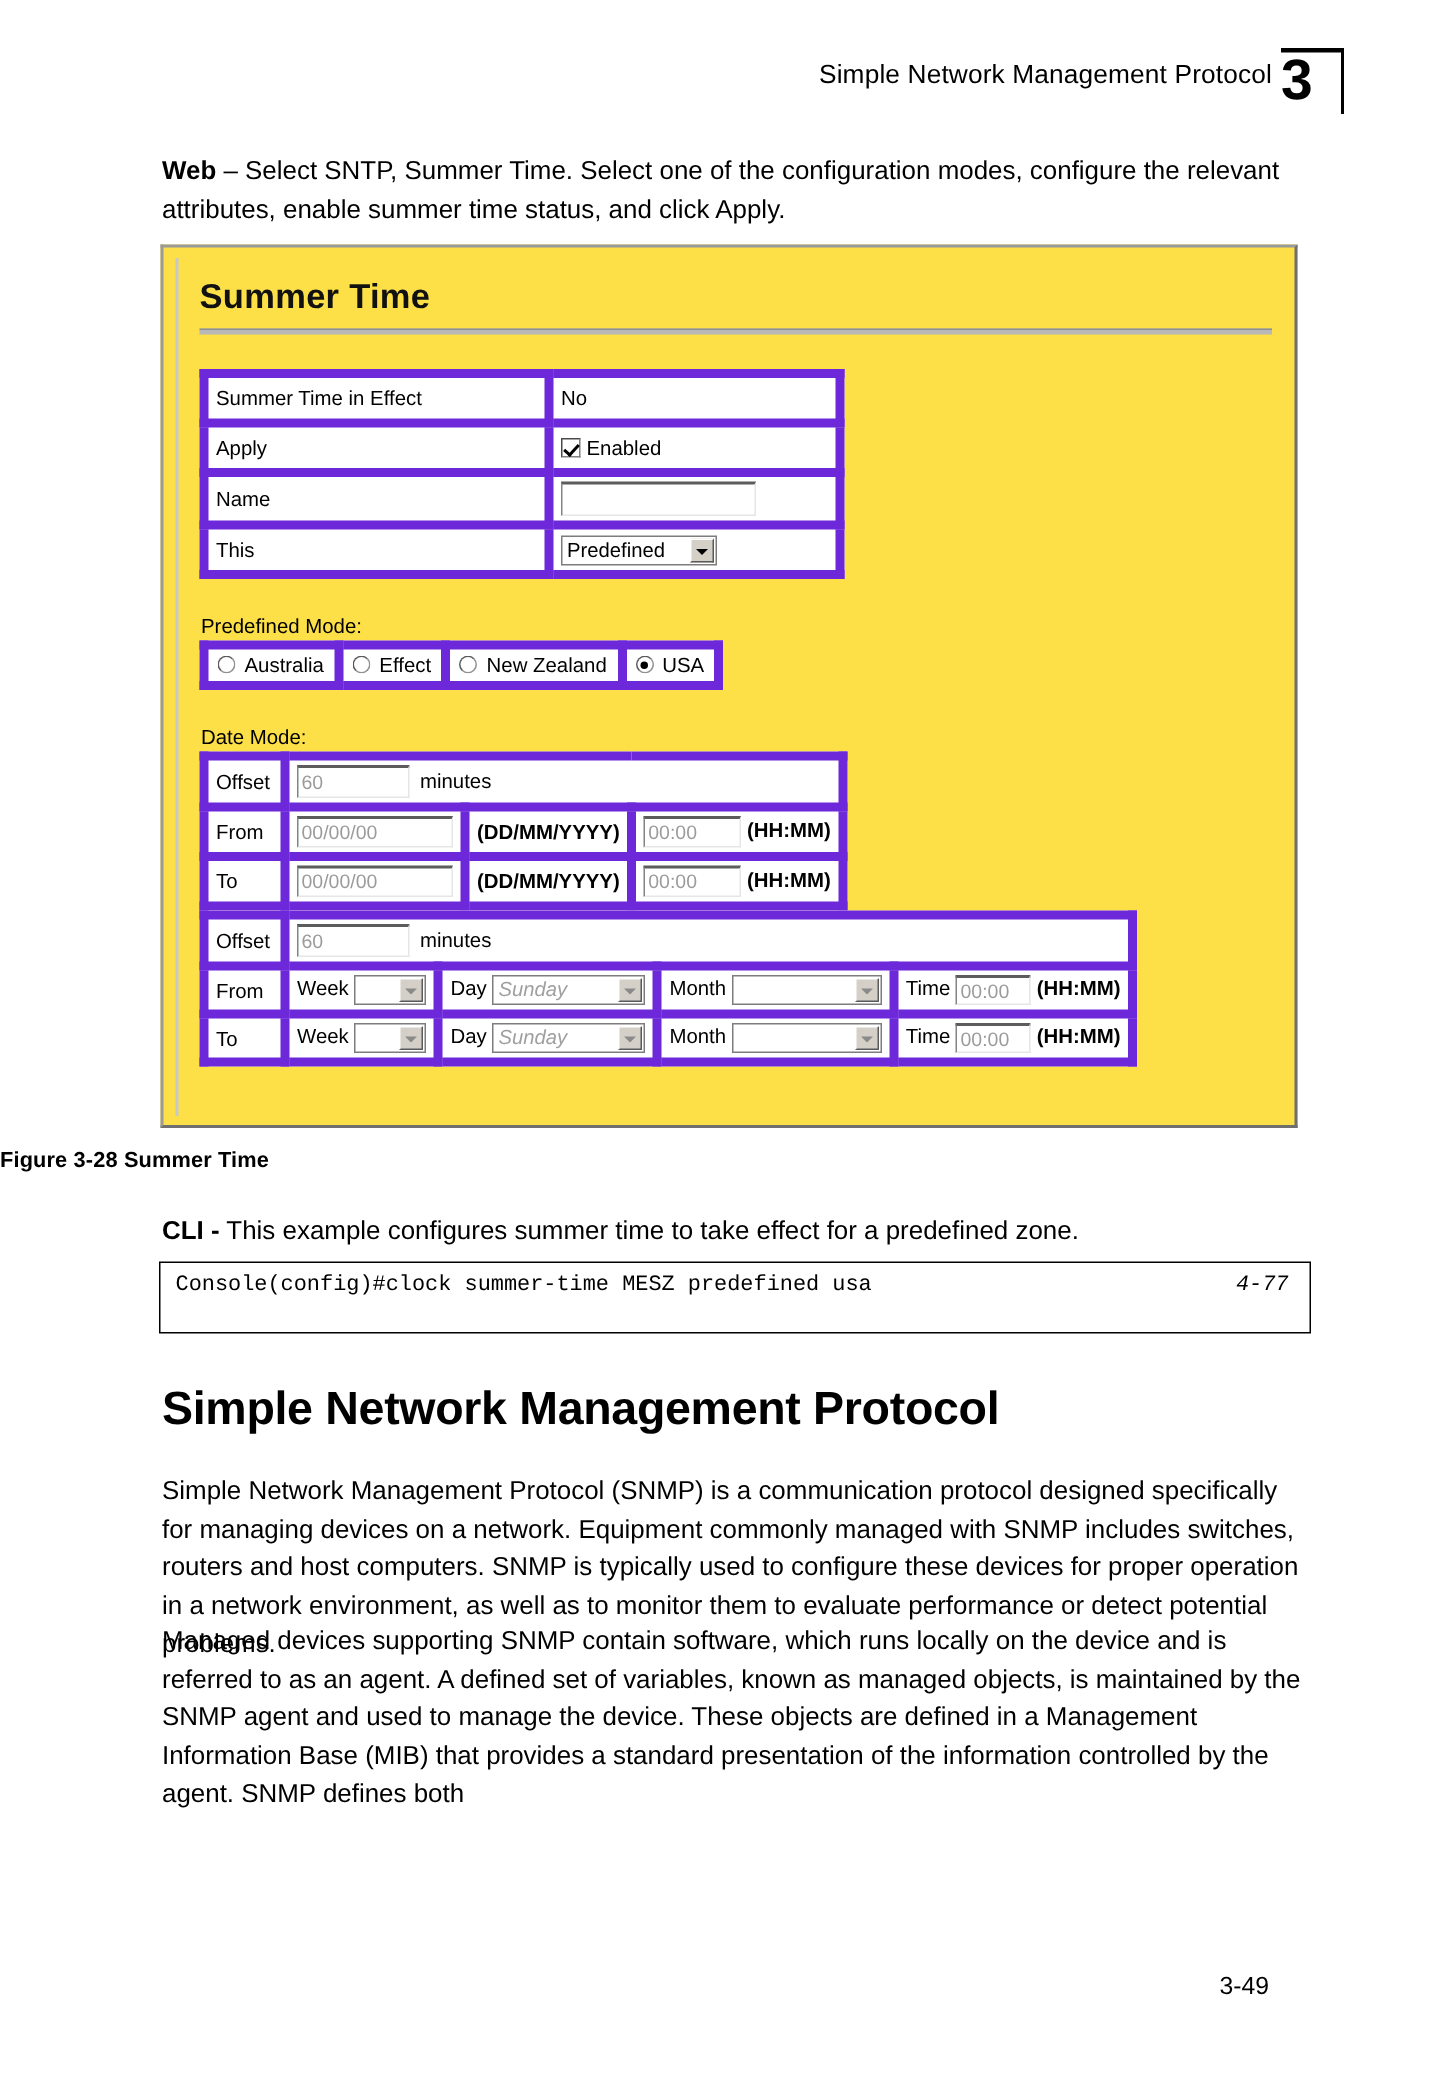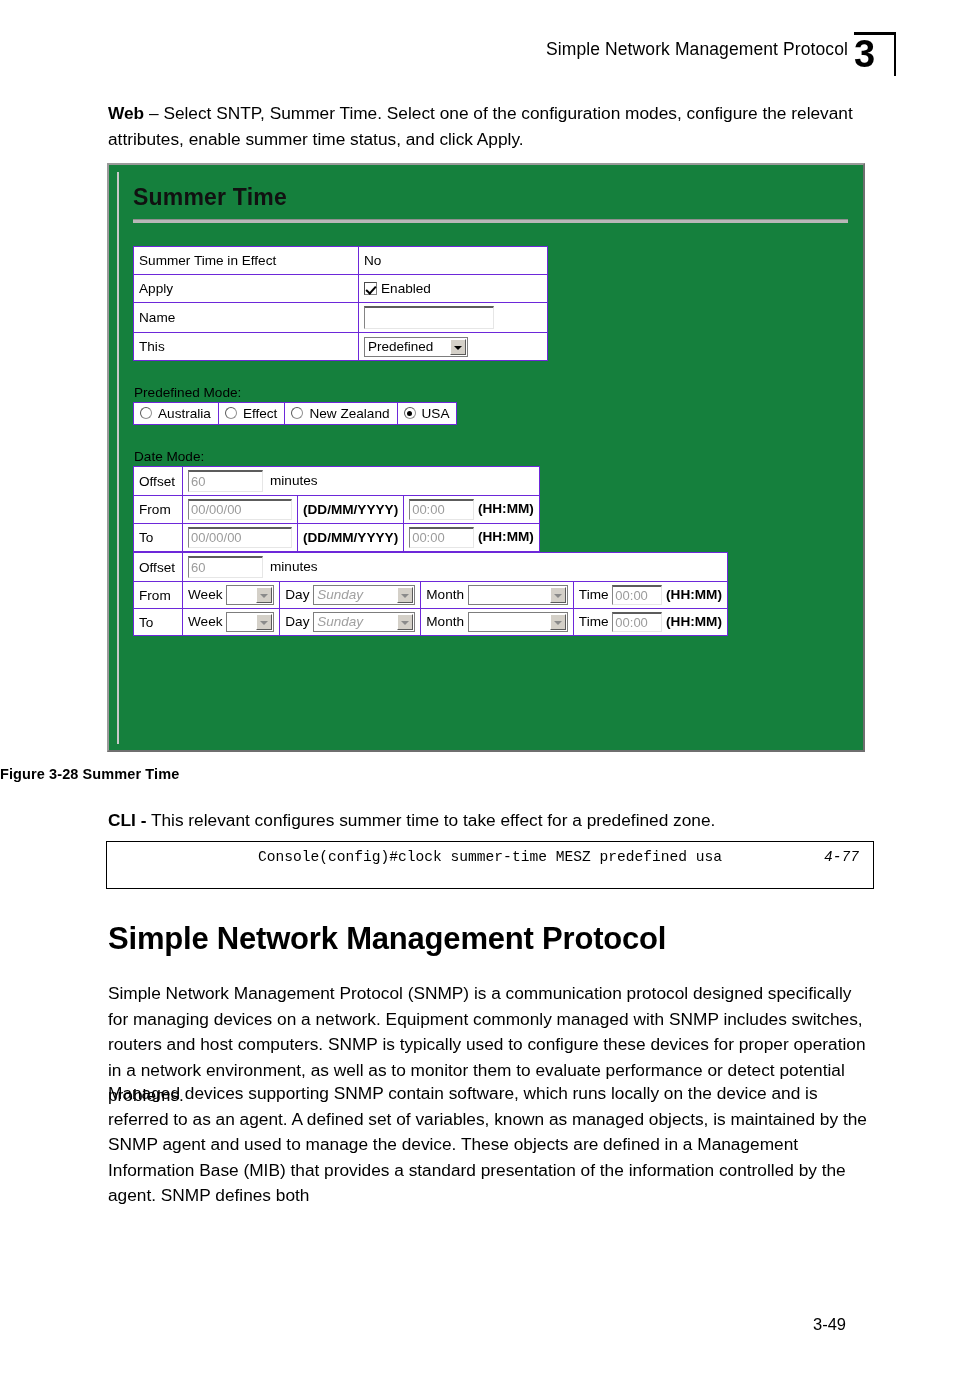--- a/index.html
+++ b/index.html
@@ -79,21 +79,21 @@
   
   .figure-frame {
     position: absolute;
     left: 107px;
     top: 163px;
     width: 758px;
     height: 589px;
     border: 2px solid #9a9a9a;
     border-right-color: #6f6f6f;
     border-bottom-color: #6f6f6f;
-    background: #15803d;
+    background: #fde047;
     box-sizing: border-box;
   }
   .figure-inner {
     position: absolute;
     left: 8px;
     top: 7px;
     right: 5px;
     bottom: 6px;
     border-left: 2px solid #c8c8c8;
     box-sizing: border-box;
@@ -123,21 +123,21 @@
 
   
   table.wtab {
     border-collapse: collapse;
     border: 1px solid #9c9c9c;
     font-size: 13.6px;
     color: #000;
     background: #ffffff;
   }
   table.wtab td {
-    border: 1px solid #6d28d9;
+    border: 6px solid #6d28d9;
     padding: 3px 5px;
     vertical-align: middle;
     white-space: nowrap;
     line-height: 17px;
   }
 
   .tab-status { margin-bottom: 0; }
   .tab-status td.lbl { width: 214px; height: 21px; }
   .tab-status td.val { width: 178px; }
 
@@ -292,21 +292,20 @@
     top: 841px;
     width: 768px;
     height: 48px;
     border: 1px solid #000;
     box-sizing: border-box;
     padding: 6px 10px 0 10px;
     font-family: "Liberation Mono", monospace;
     font-size: 14.6px;
     line-height: 19px;
     background: #fff;
-    text-align: center;
   }
   .cli-line { position: relative; white-space: pre; }
   .cli-ref {
     position: absolute;
     right: 4px;
     top: 0;
     font-style: italic;
     font-family: "Liberation Mono", monospace;
   }
 
@@ -447,21 +446,21 @@
         </tr>
       </tbody>
         </table>
 
     </div>
   </div>
 </div>
 
 <div class="fig-caption">Figure 3-28  Summer Time</div>
 
-<div class="cli-lead"><b>CLI -</b><span> This relevant configures summer time to take effect for a predefined zone.</span></div>
+<div class="cli-lead"><b>CLI -</b><span> This example configures summer time to take effect for a predefined zone.</span></div>
 
 <div class="cli-box">
   <div class="cli-line"><span>Console(config)#clock summer-time MESZ predefined usa</span><span class="cli-ref">4-77</span></div>
 </div>
 
 <div class="sec-heading">Simple Network Management Protocol</div>
 
 <div class="body-p" id="p1">Simple Network Management Protocol (SNMP) is a communication protocol designed specifically for managing devices on a network. Equipment commonly managed with SNMP includes switches, routers and host computers. SNMP is typically used to configure these devices for proper operation in a network environment, as well as to monitor them to evaluate performance or detect potential problems.</div>
 <div class="body-p" id="p2">Managed devices supporting SNMP contain software, which runs locally on the device and is referred to as an agent. A defined set of variables, known as managed objects, is maintained by the SNMP agent and used to manage the device. These objects are defined in a Management Information Base (MIB) that provides a standard presentation of the information controlled by the agent. SNMP defines both</div>
 

